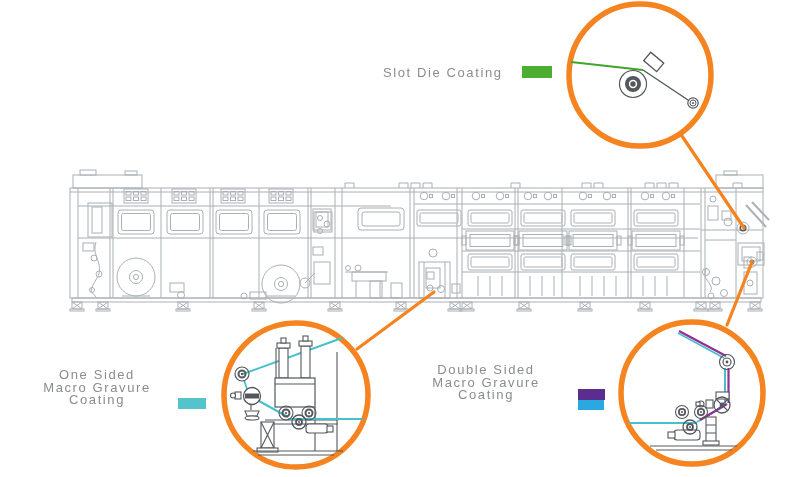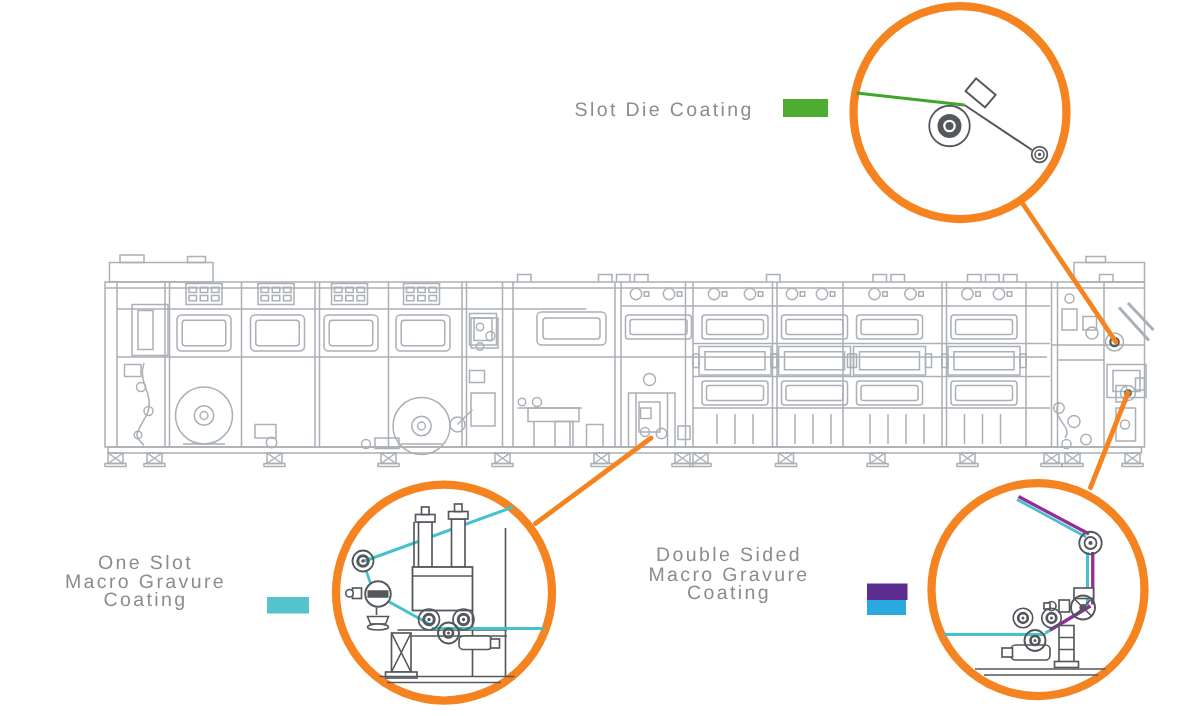--- a/index.html
+++ b/index.html
@@ -306,21 +306,21 @@
     <circle cx="690" cy="427" r="7" class="mw dark" stroke-width="1.3"></circle>
     <circle cx="690" cy="427" r="3" class="dark" stroke-width="1.8"></circle>
         <circle cx="690" cy="427" r="1" fill="#54585c"></circle>
   </g>
 </svg>
 
   <div class="label" style="left:383px;top:67px;white-space:nowrap;">Slot Die Coating</div>
   <div class="swatch" style="left: 522px; top: 66px; width: 30px; height: 12px; background: rgb(77, 173, 51);"></div>
 
   <div class="label center" style="left:37px;top:369px;width:120px;">
-    <div>One Slot</div>
+    <div>One Sided</div>
     <div>Macro Gravure</div>
     <div>Coating</div>
   </div>
   <div class="swatch" style="left: 178px; top: 398px; width: 28px; height: 11px; background: rgb(85, 195, 204);"></div>
 
   <div class="label center" style="left:426px;top:364px;width:120px;">
     <div>Double Sided</div>
     <div>Macro Gravure</div>
     <div>Coating</div>
   </div>

